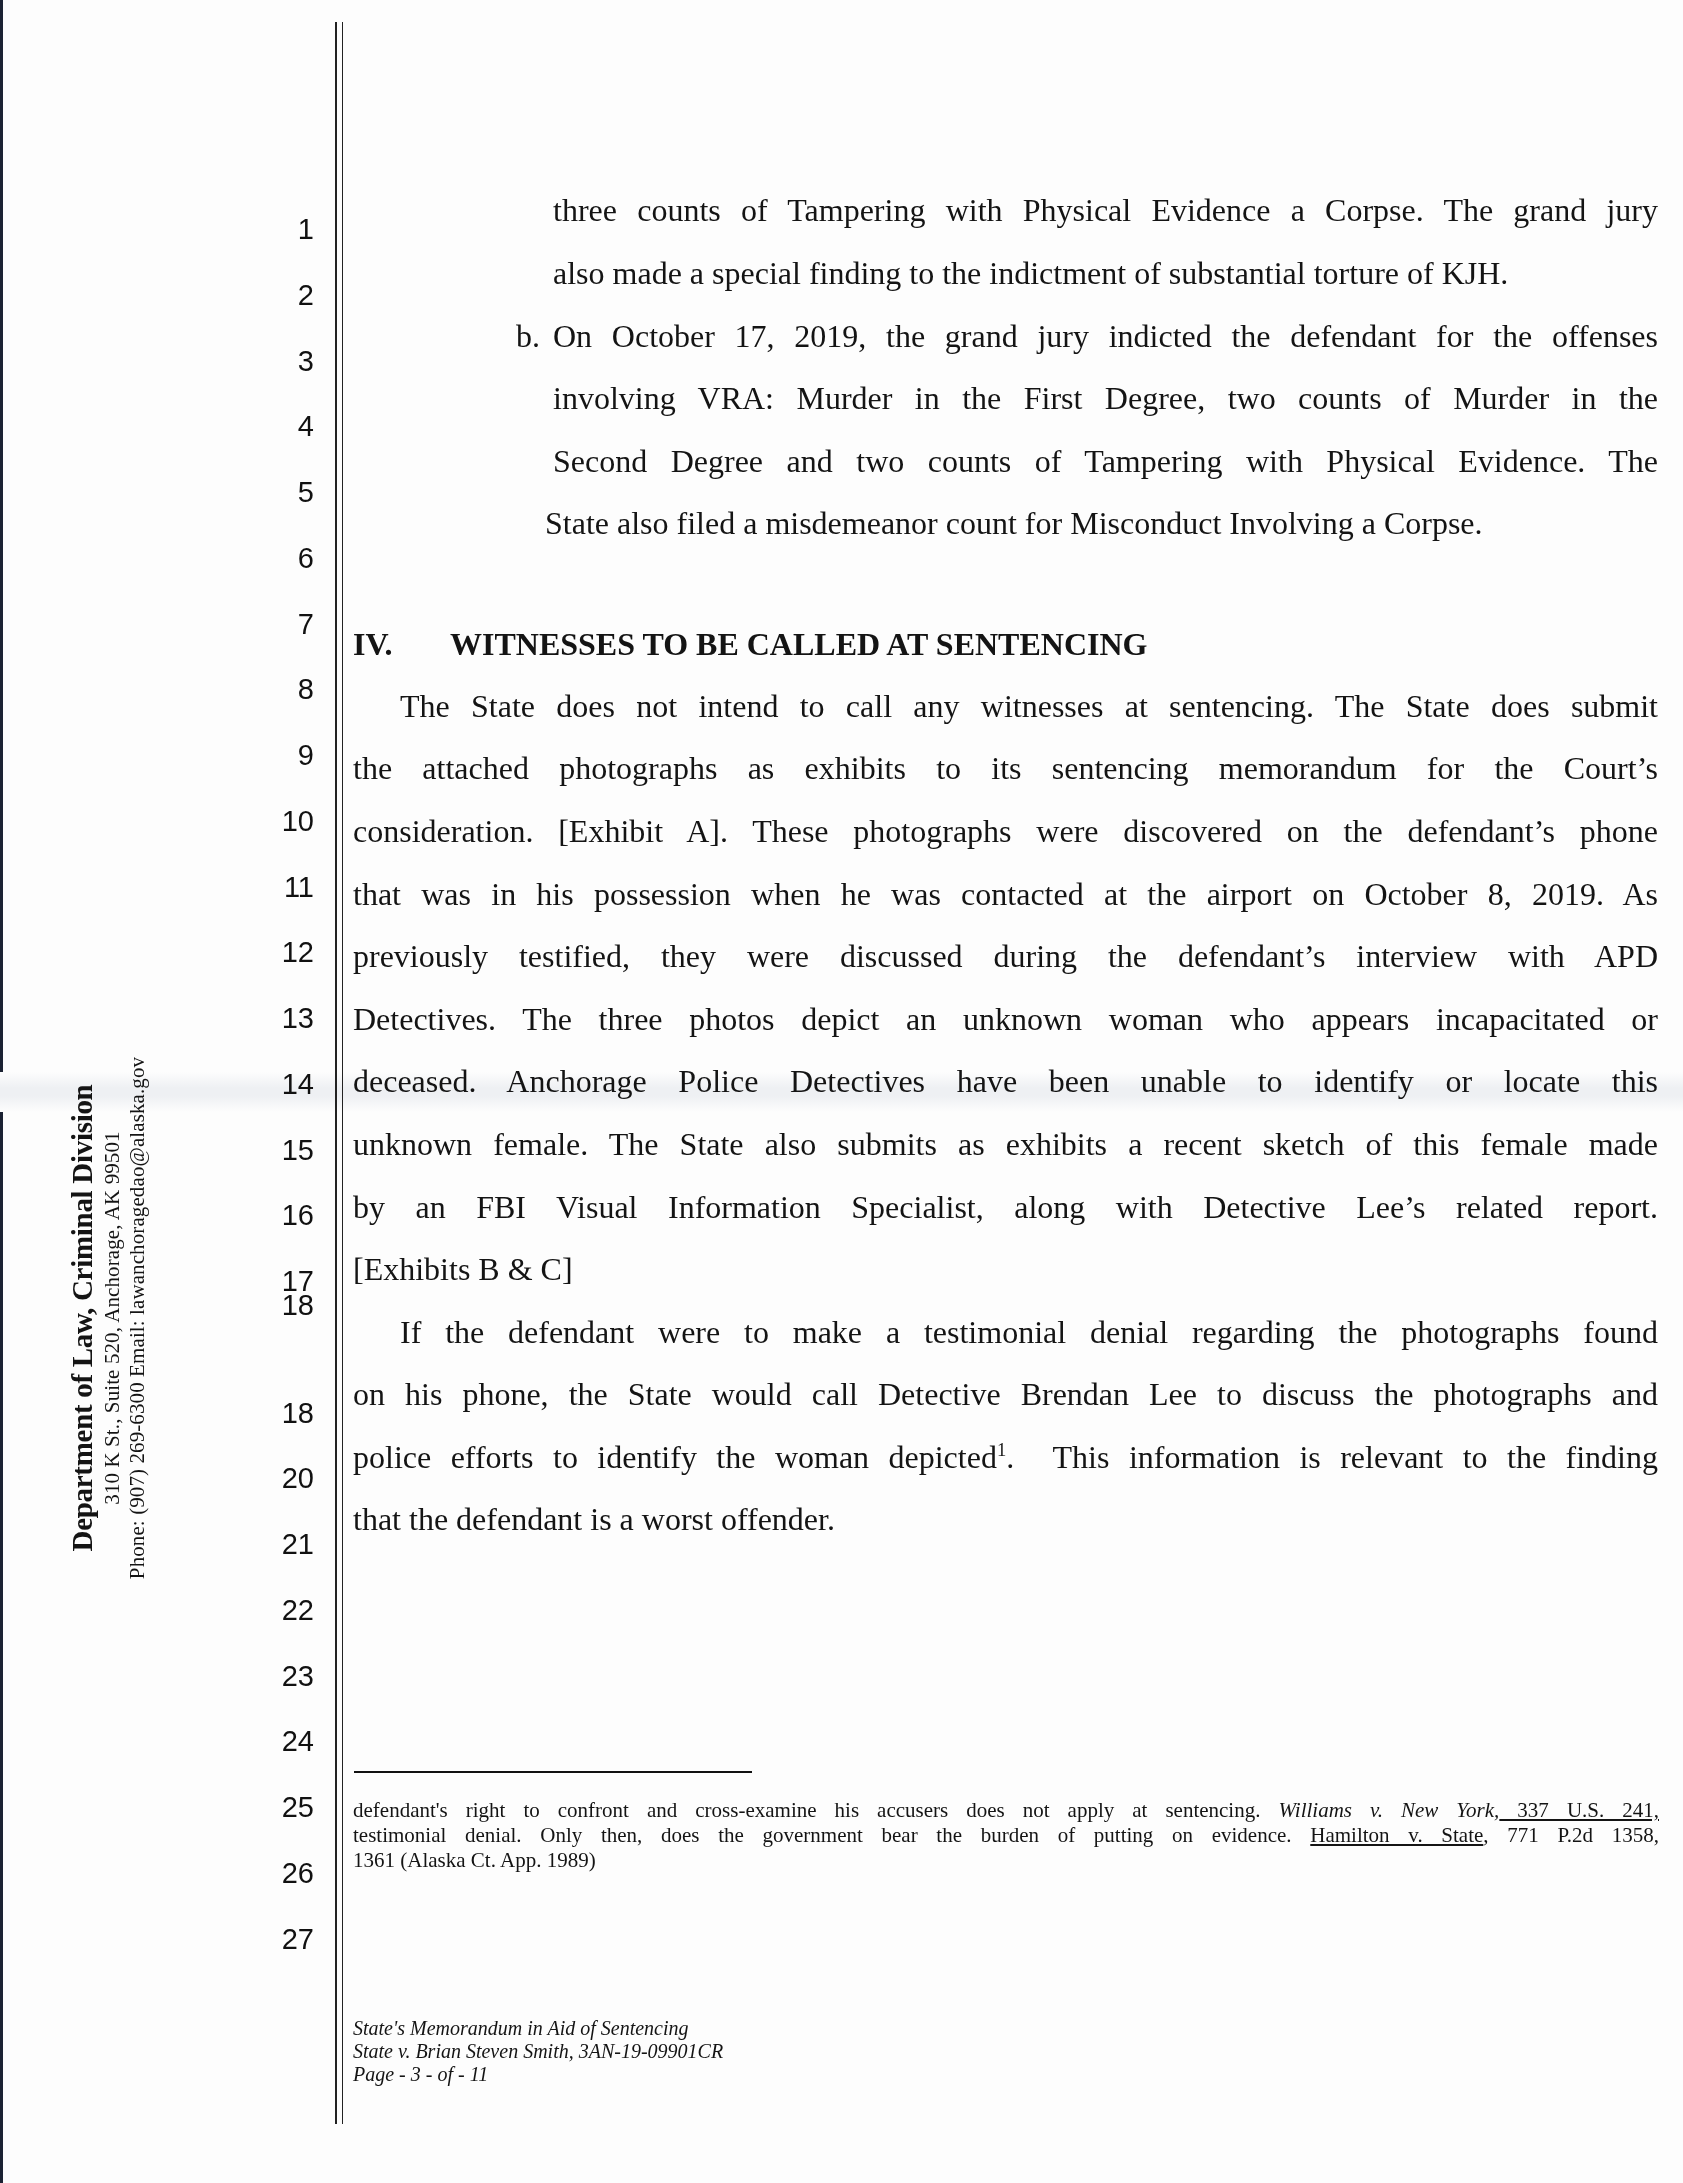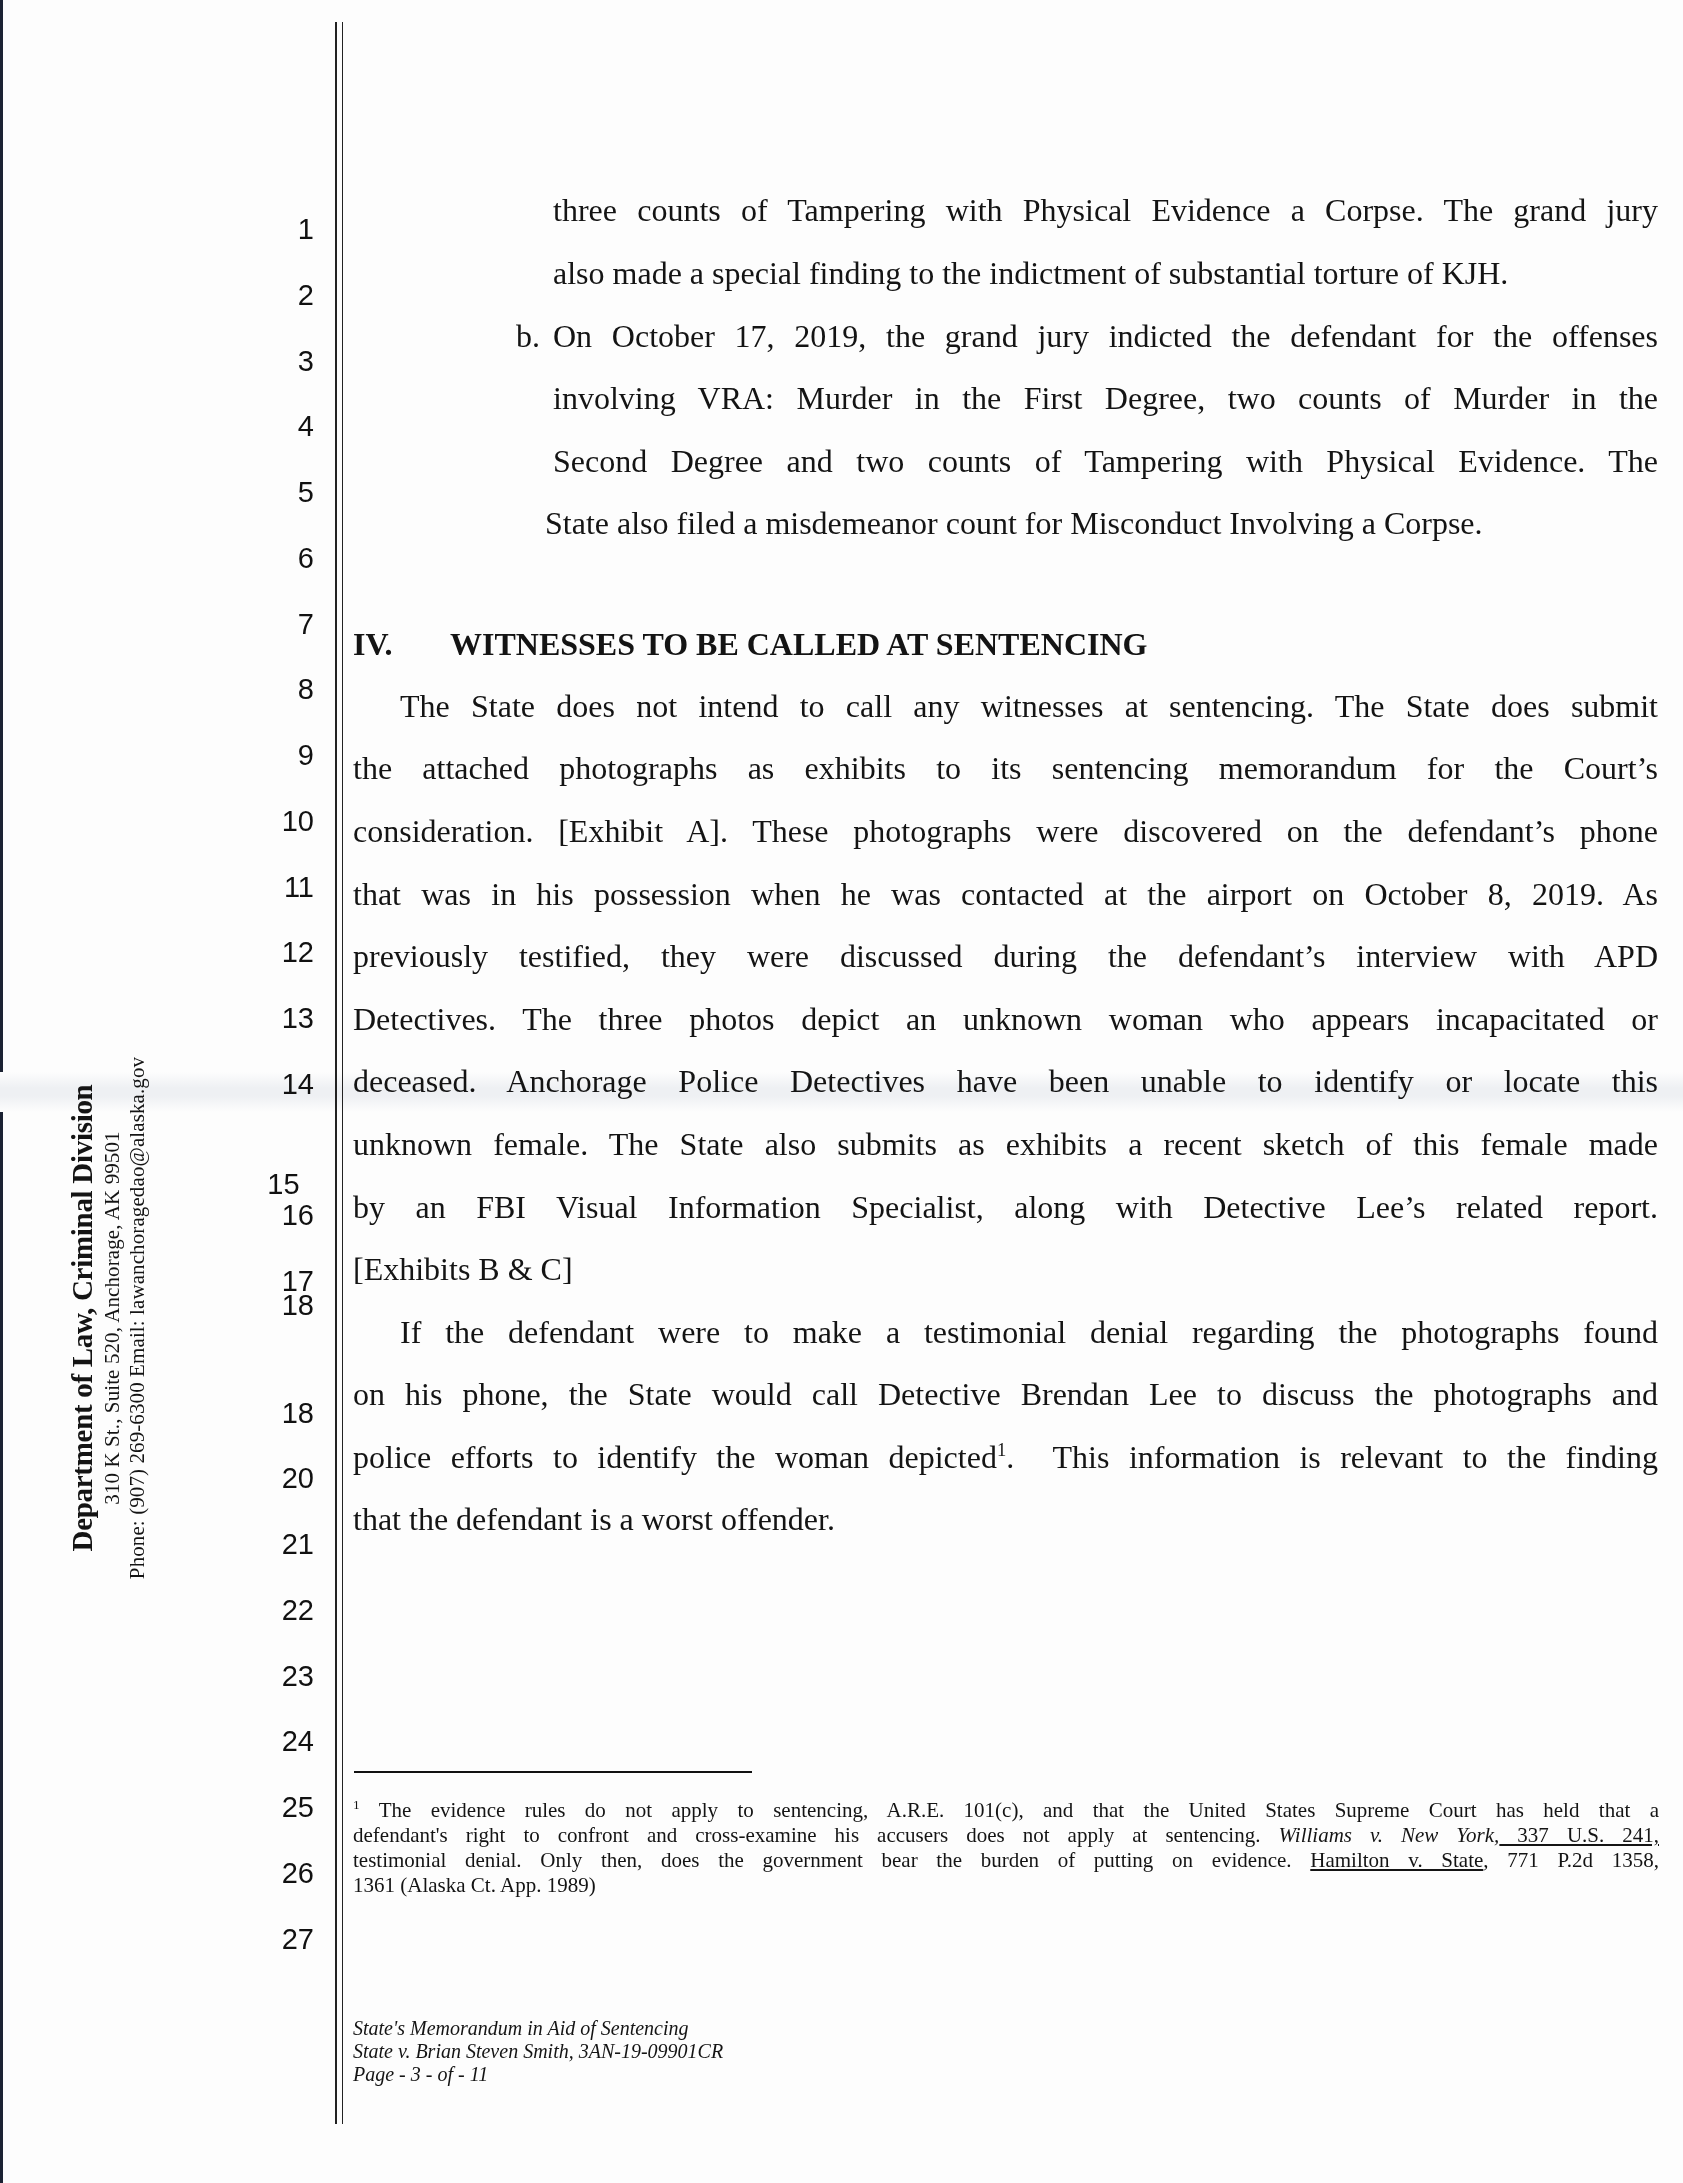--- a/index.html
+++ b/index.html
@@ -71,21 +71,21 @@
     <div class="ln" style="top: 476px;">5</div>
     <div class="ln" style="top: 542px;">6</div>
     <div class="ln" style="top: 608px;">7</div>
     <div class="ln" style="top: 673px;">8</div>
     <div class="ln" style="top: 739px;">9</div>
     <div class="ln" style="top: 805px;">10</div>
     <div class="ln" style="top: 871px;">11</div>
     <div class="ln" style="top: 936px;">12</div>
     <div class="ln" style="top: 1002px;">13</div>
     <div class="ln" style="top: 1068px;">14</div>
-    <div class="ln" style="top: 1168px; text-align: center;">15</div>
+    <div class="ln" style="top: 1134px;">15</div>
     <div class="ln" style="top: 1199px;">16</div>
     <div class="ln" style="top: 1265px;">17</div>
     <div class="ln" style="top: 1289px;">18</div>
     <div class="ln" style="top: 1397px;">18</div>
     <div class="ln" style="top: 1462px;">20</div>
     <div class="ln" style="top: 1528px;">21</div>
     <div class="ln" style="top: 1594px;">22</div>
     <div class="ln" style="top: 1660px;">23</div>
     <div class="ln" style="top: 1725px;">24</div>
     <div class="ln" style="top: 1791px;">25</div>
@@ -123,21 +123,20 @@
   <div class="tline justify" style="top:1374px; left:0; width:1305px;">on his phone, the State would call Detective Brendan Lee to discuss the photographs and</div>
   <div class="tline justify" style="top:1437px; left:0; width:1305px;">
     <span>police efforts to identify the woman depicted</span><sup>1</sup><span>.&nbsp; </span><span>This information is relevant to the finding</span>
   </div>
   <div class="tline" style="top:1499px; left:0;">that the defendant is a worst offender.</div>
 </div>
 
 <div class="fn-sep"></div>
 
 <div class="footnote">
-  <span class="fl just"><sup style="font-size:13.3px;">1</sup> <span>The evidence rules do not apply to sentencing, A.R.E. 101(c), and that the United States Supreme Court has held that a</span></span>
   <span class="fl just"><span>defendant's right to confront and cross-examine his accusers does not apply at sentencing. </span><span class="i">Williams v. New York,</span><span class="u"> 337 U.S. 241,</span></span>
   <span class="fl just"><span>testimonial denial.  Only then, does the government bear the burden of putting on evidence.  </span><span class="u">Hamilton v. State</span><span>, 771 P.2d 1358,</span></span>
   <span class="fl">1361 (Alaska Ct. App. 1989)</span>
 </div>
 
 <div class="footer">
   <div>State's Memorandum in Aid of Sentencing</div>
   <div>State v. Brian Steven Smith, 3AN-19-09901CR</div>
   <div>Page - 3 - of - 11</div>
 </div>

